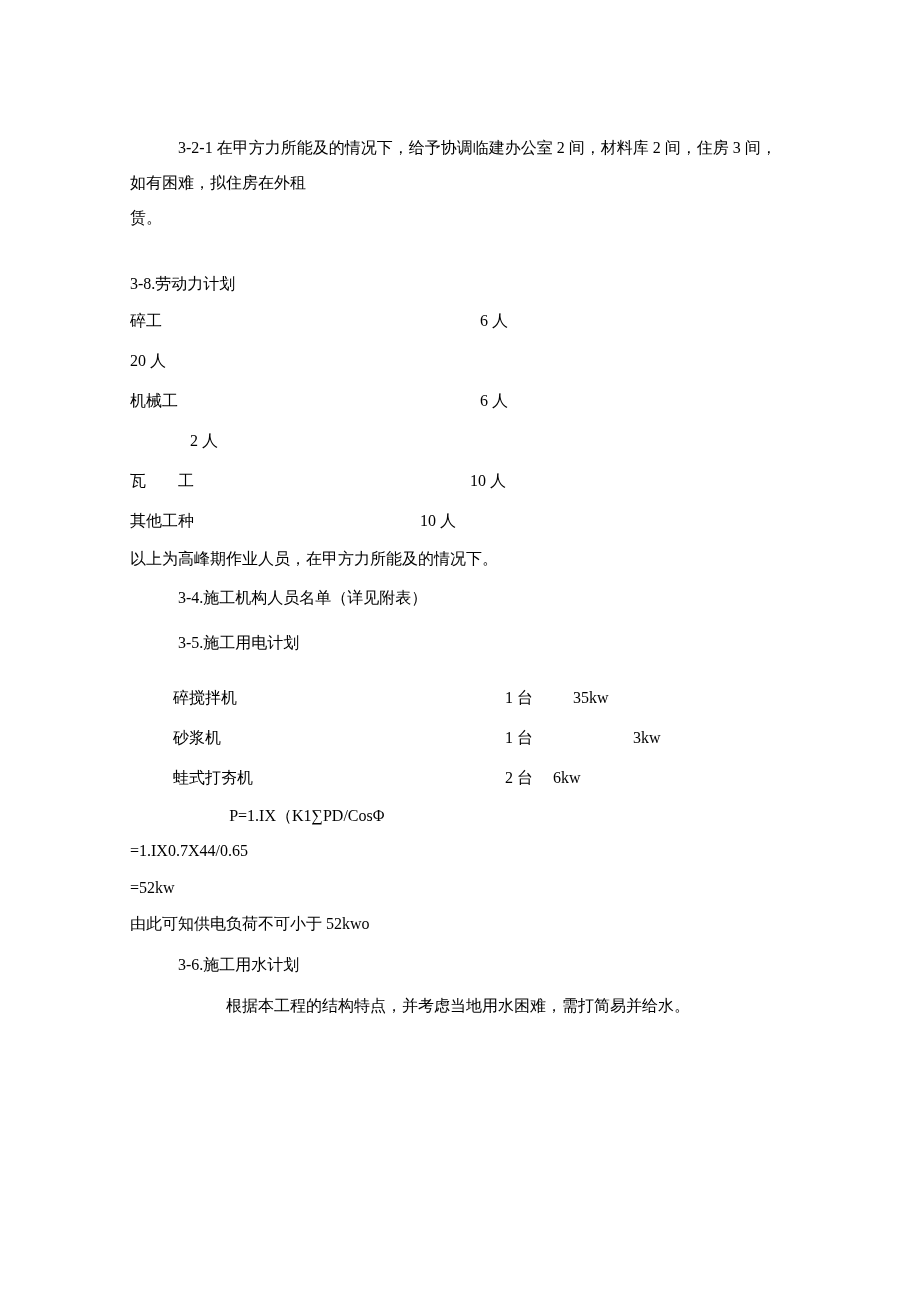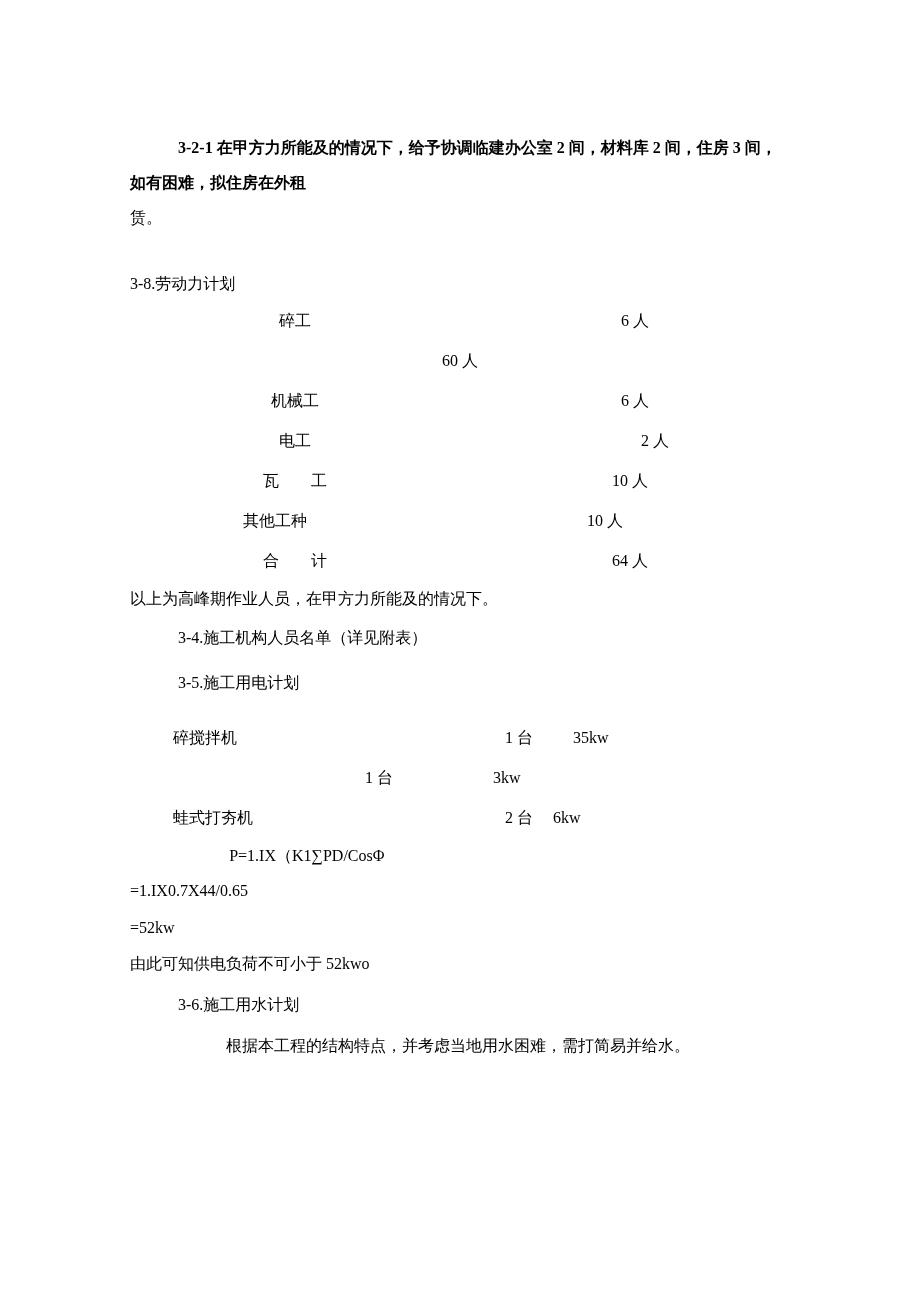--- a/index.html
+++ b/index.html
@@ -12,29 +12,27 @@
       font-family: "SimSun", "宋体", serif;
       font-size: 16px;
       color: #000000;
       width: 920px;
       height: 1301px;
       padding: 130px 130px 100px 130px;
       line-height: 2.2;
     }
     .indent {
       text-indent: 3em;
-      font-weight: bold;
     }
     .normal {
       text-indent: 0;
     }
     .labor-row {
       display: flex;
       line-height: 2.5;
-      text-align: center;
     }
     .labor-label {
       width: 330px;
       letter-spacing: 0;
     }
     .labor-value {
       flex: 1;
     }
     .equip-row {
       display: flex;
@@ -77,58 +75,54 @@
 <div class="spacer"></div>
 
 <div class="normal">3-8.劳动力计划</div>
 
 <div id="labor-list">
     <div class="labor-row">
       <div class="labor-label">碎工</div>
       <div class="labor-value" style="padding-left: 20px;">6 人</div>
     </div>
     <div class="labor-row">
-      <div class="labor-value" style="padding-left: 0px;">60 人</div>
+      <div class="labor-value" style="padding-left: 0px;">20 人</div>
     </div>
     <div class="labor-row">
       <div class="labor-label">机械工</div>
       <div class="labor-value" style="padding-left: 20px;">6 人</div>
     </div>
     <div class="labor-row">
-      <div class="labor-label">电工</div>
       <div class="labor-value" style="padding-left: 60px;">2 人</div>
     </div>
     <div class="labor-row">
       <div class="labor-label">瓦　　工</div>
       <div class="labor-value" style="padding-left: 10px;">10 人</div>
     </div>
     <div class="labor-row">
       <div class="labor-label" style="width: 290px;">其他工种</div>
       <div class="labor-value">10 人</div>
-    </div>
-    <div class="labor-row">
-      <div class="labor-label">合　　计</div>
-      <div class="labor-value" style="padding-left: 10px;">64 人</div>
     </div>
   </div>
 
 <div class="normal">以上为高峰期作业人员，在甲方力所能及的情况下。</div>
 
 <div class="section-title">3-4.施工机构人员名单（详见附表）</div>
 <div class="section-title">3-5.施工用电计划</div>
 
 <div class="small-spacer"></div>
 
 <div id="equipment-list">
     <div class="equip-row">
       <div class="equip-name">碎搅拌机</div>
       <div class="equip-qty" style="padding-left: 0px;">1 台</div>
       <div class="equip-power latin" style="padding-left: 40px;">35kw</div>
     </div>
     <div class="equip-row">
+      <div class="equip-name">砂浆机</div>
       <div class="equip-qty" style="padding-left: 30px;">1 台</div>
       <div class="equip-power latin" style="padding-left: 100px;">3kw</div>
     </div>
     <div class="equip-row">
       <div class="equip-name">蛙式打夯机</div>
       <div class="equip-qty">2 台</div>
       <div class="equip-power latin" style="padding-left: 20px;">6kw</div>
     </div>
   </div>
 

